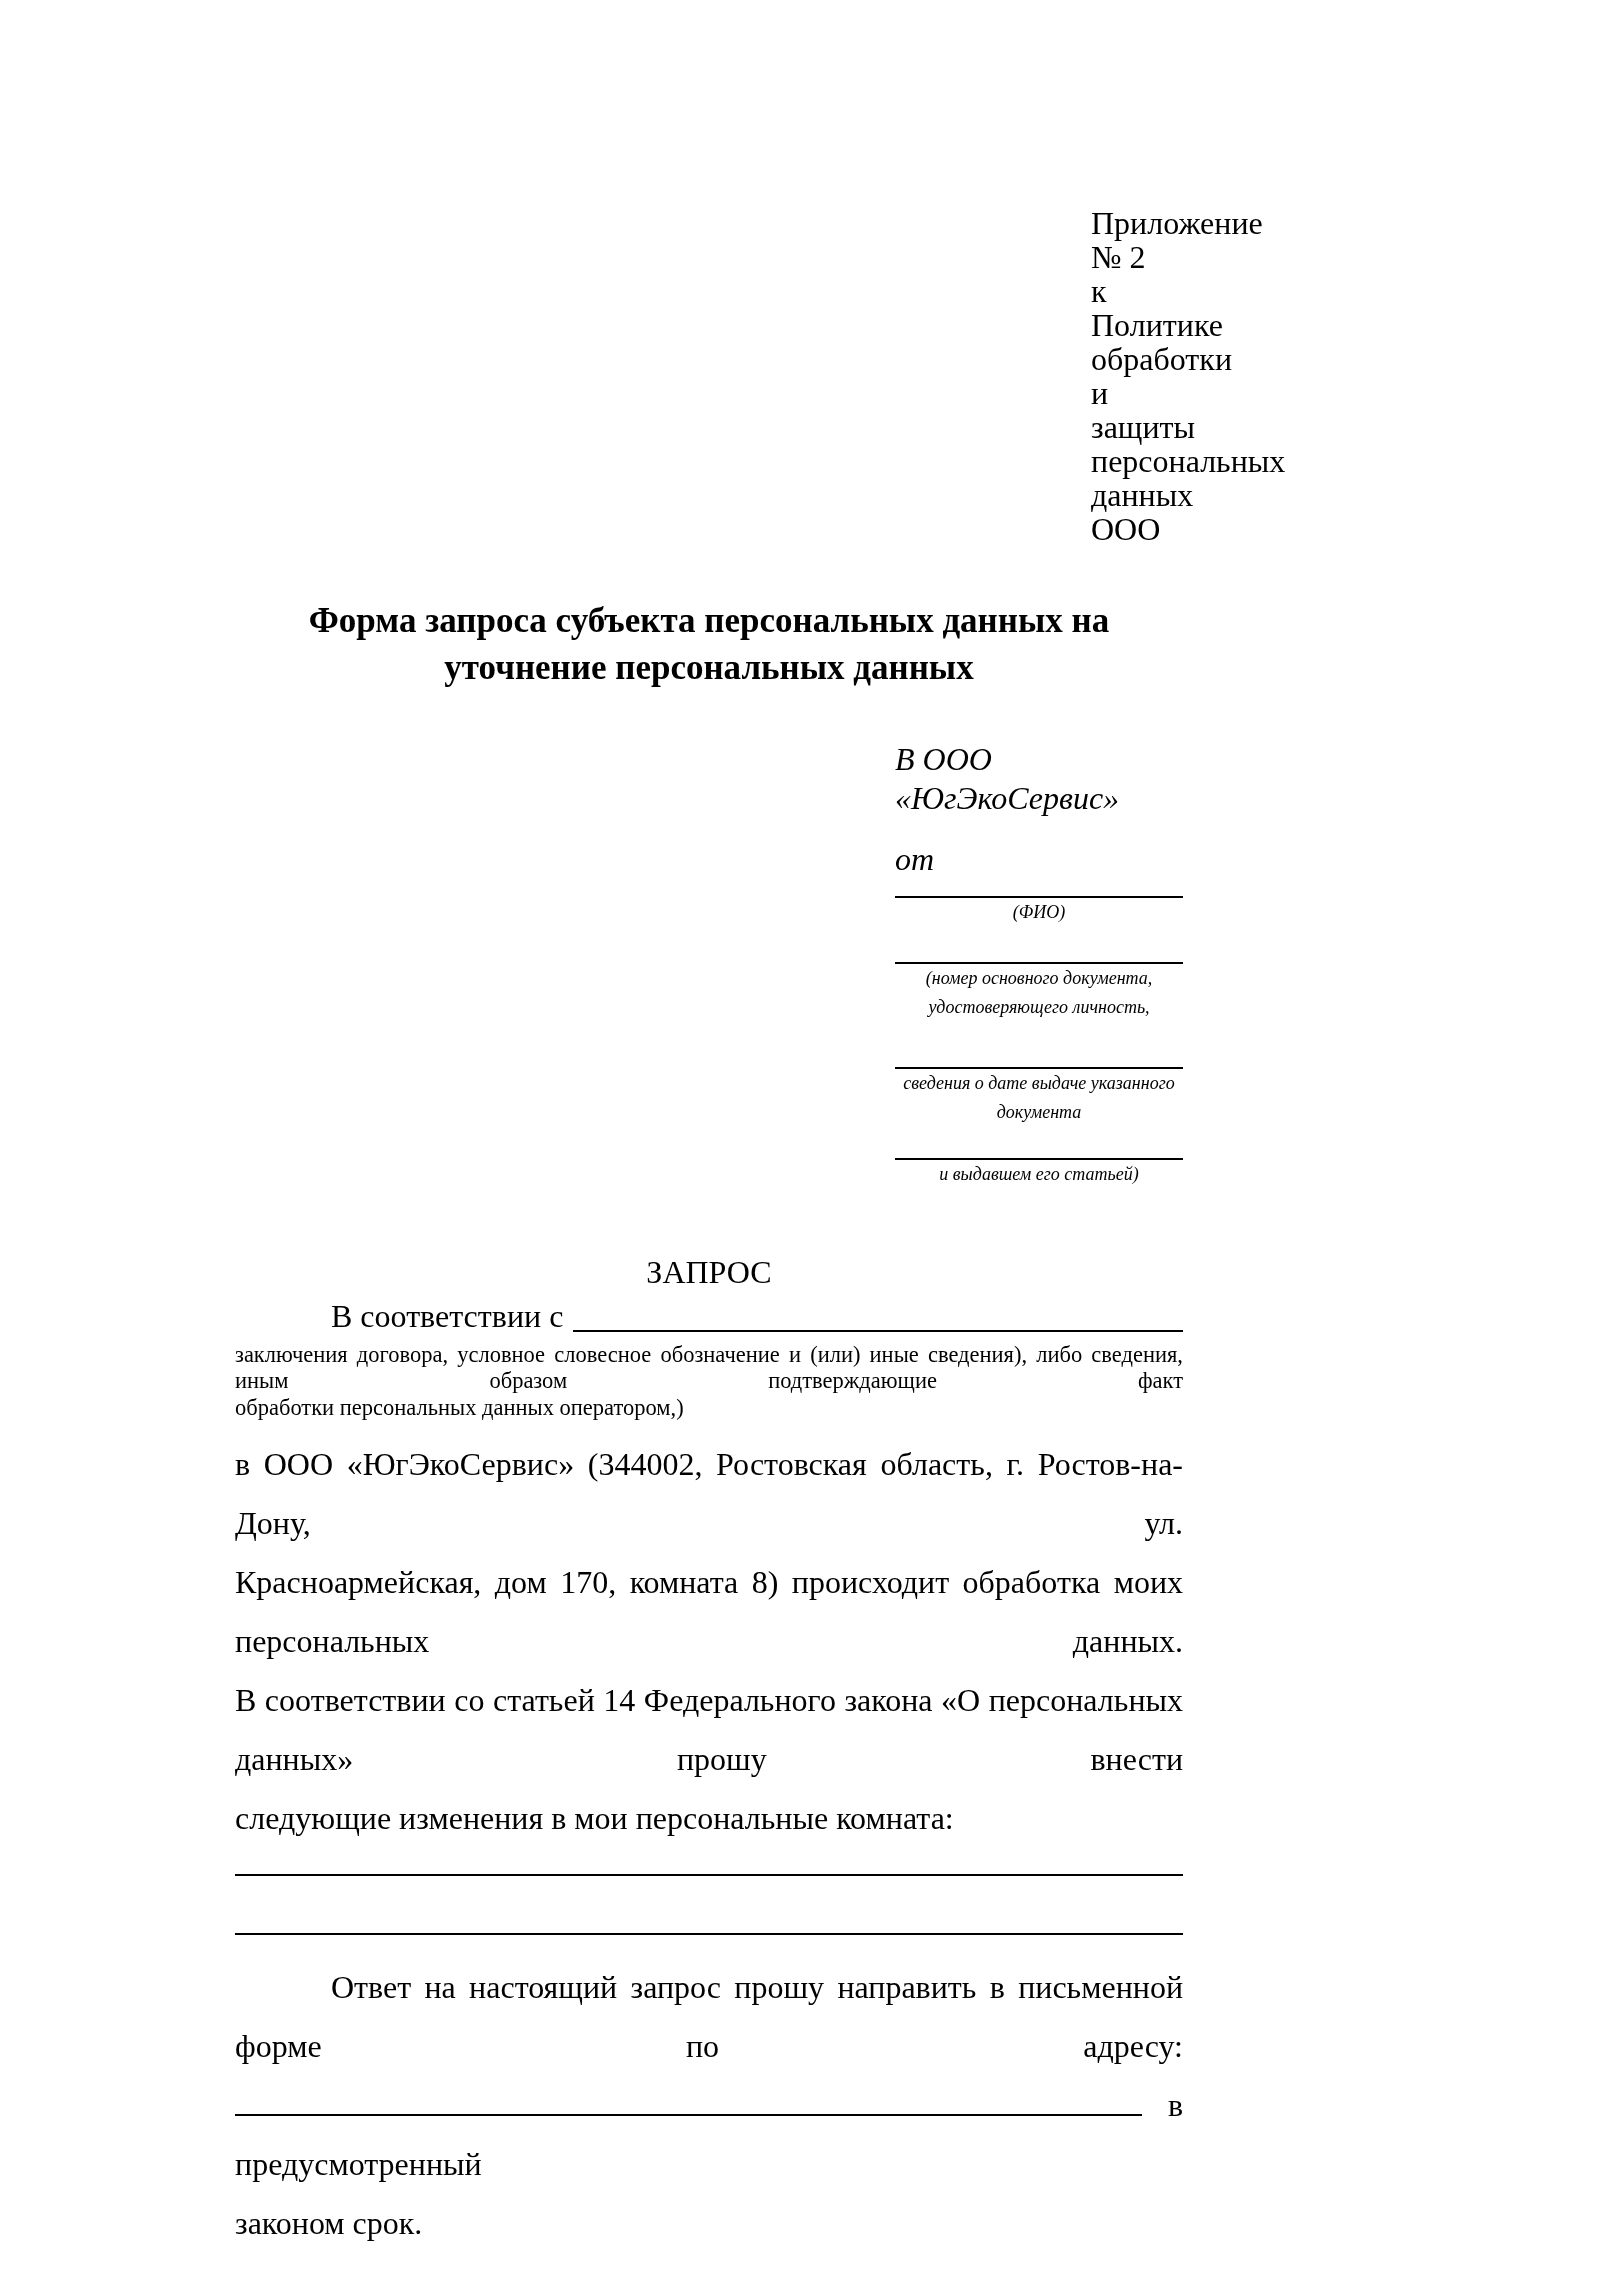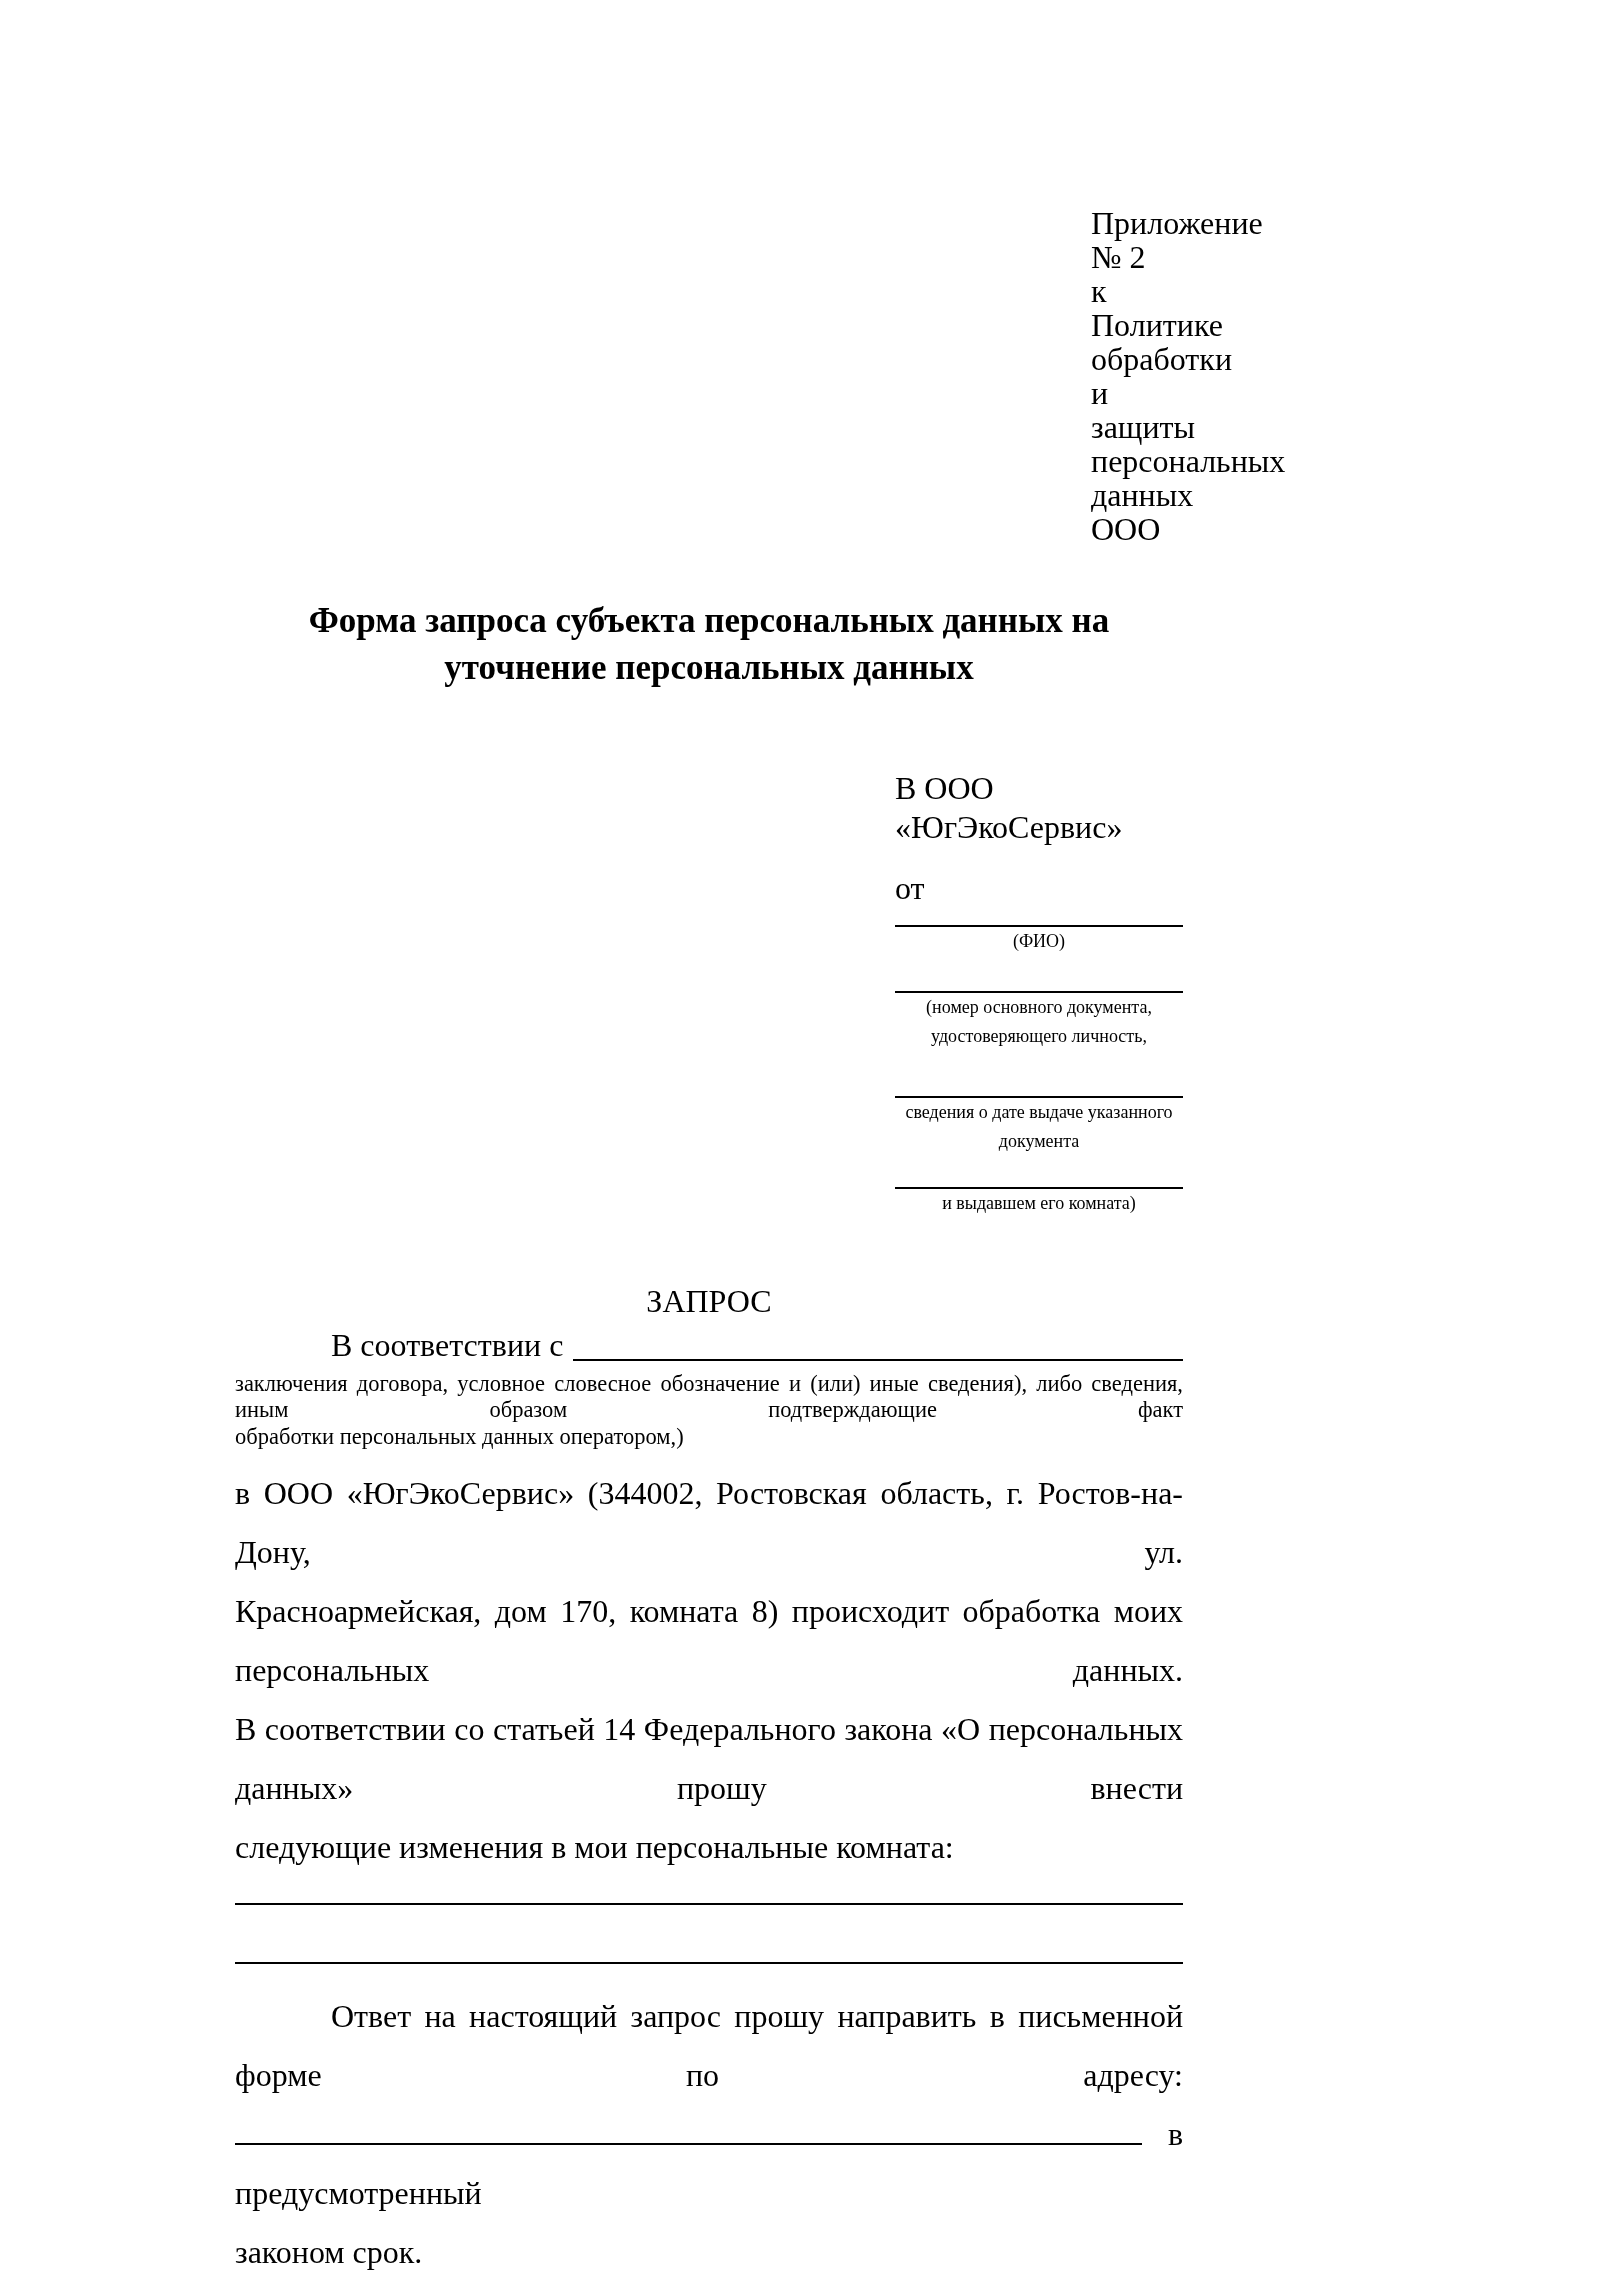--- a/index.html
+++ b/index.html
@@ -22,21 +22,21 @@
   
   .title {
     margin: 51px 0 0 0;
     font-size: 35px;
     font-weight: bold;
     text-align: center;
     line-height: 47px;
   }
 
   
-  .addressee { margin-left: 660px; margin-top: 78px; }
+  .addressee { margin-left: 660px; margin-top: 49px; font-style: italic; }
   .addr-org  { line-height: 39px; }
   .addr-from { margin-top: 21.6px; line-height: 39px; }
   .fill-line { border-bottom: 2px solid #000; }
   .fio { height: 17.6px; }
   .l2  { height: 35px; }
   .l3  { height: 45px; }
   .l4  { height: 31px; }
   .cap {
     font-size: 18px;
     text-align: center;
@@ -111,21 +111,21 @@
     <div class="fill-line fio"></div>
     <div class="cap">(ФИО)</div>
 
     <div class="fill-line l2"></div>
     <div class="cap">(номер основного документа, удостоверяющего личность,</div>
 
     <div class="fill-line l3"></div>
     <div class="cap">сведения о дате выдаче указанного документа</div>
 
     <div class="fill-line l4"></div>
-    <div class="cap">и выдавшем его комната)</div>
+    <div class="cap">и выдавшем его статьей)</div>
   </div>
 
   <div class="request-heading">ЗАПРОС</div>
 
   <div class="accordance">
     <span class="lead">В соответствии с</span>
     <span class="acc-underline"></span>
   </div>
 
   <div class="note">

